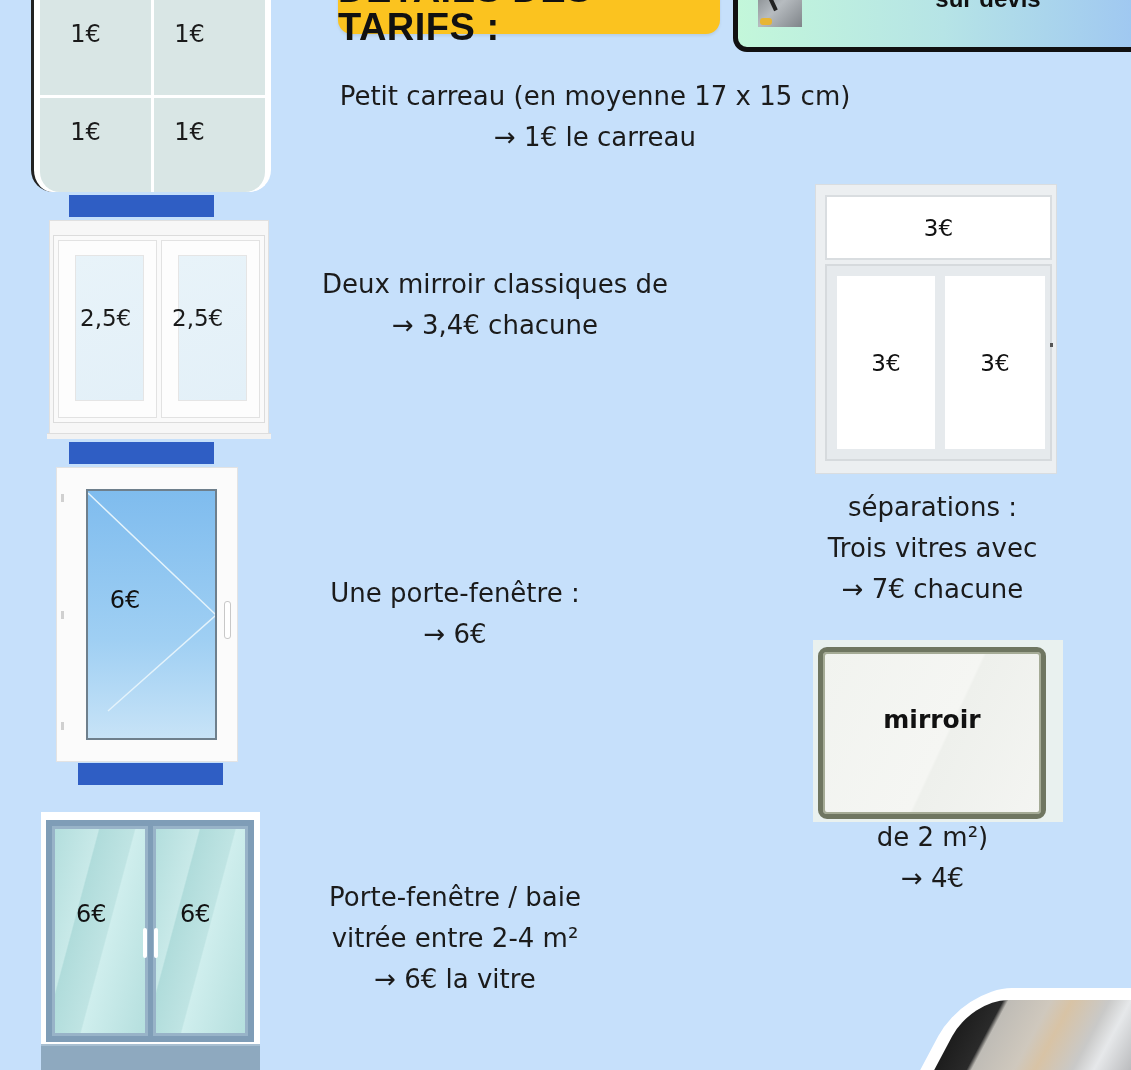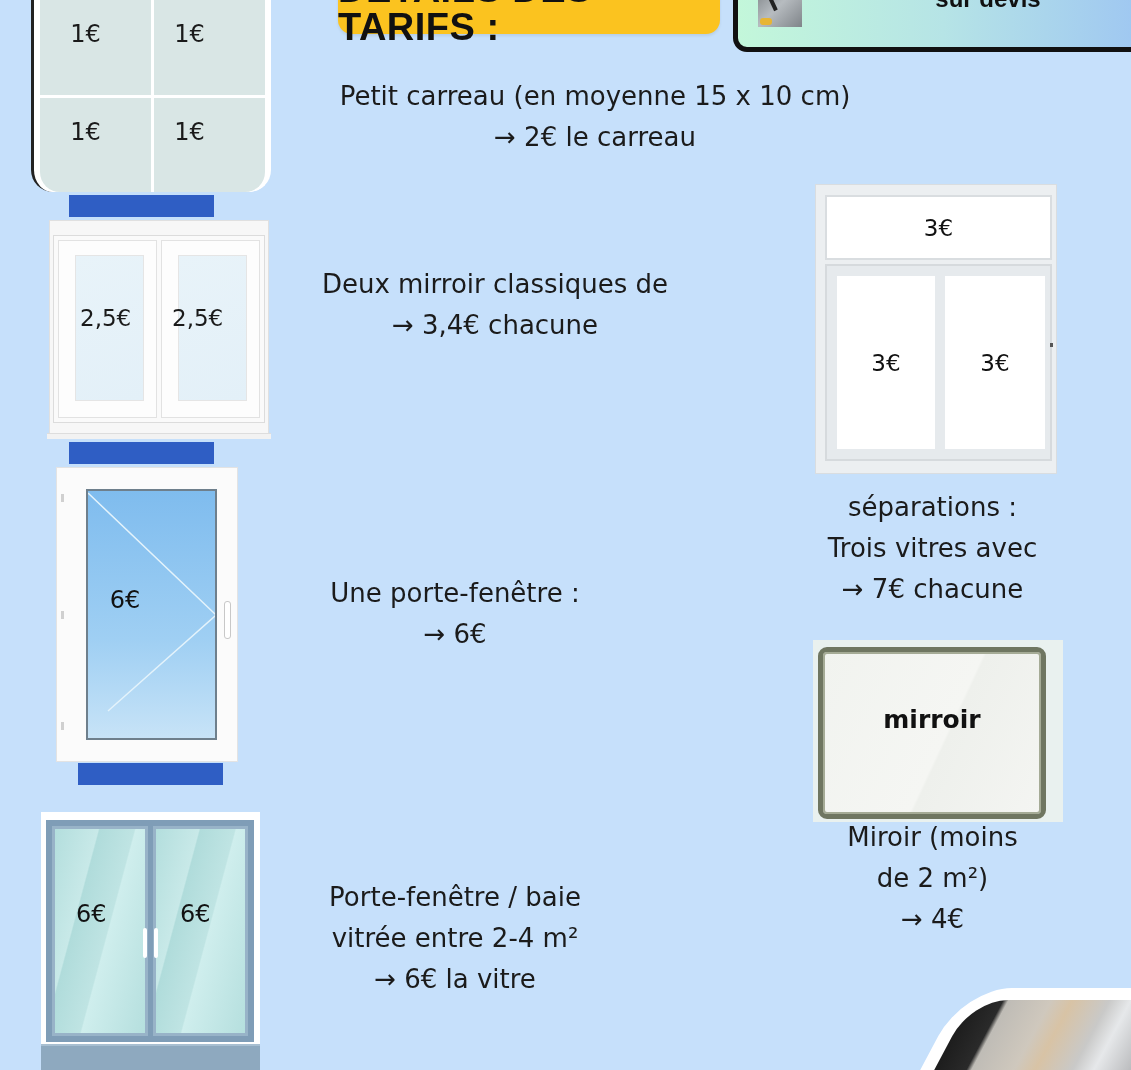--- a/index.html
+++ b/index.html
@@ -227,22 +227,22 @@
   <div class="grid">
     <div class="cell">1€</div>
     <div class="cell">1€</div>
     <div class="cell">1€</div>
     <div class="cell">1€</div>
   </div>
 </div>
 <div class="abs blue-bar" style="left:69px; top:195px; width:145px; height:22px;"></div>
 
 <div class="abs desc" style="left:300px; top:76px; width:590px;">
-  <span class="line">Petit carreau (en moyenne 15 x 10 cm)</span>
-  <span class="line">→ 2€ le carreau</span>
+  <span class="line">Petit carreau (en moyenne 17 x 15 cm)</span>
+  <span class="line">→ 1€ le carreau</span>
 </div>
 
 <div class="abs classic-window">
   <div class="frame">
     <div class="sash">
         <div class="glass"></div>
       </div>
     <div class="sash">
         <div class="glass"></div>
       </div>
@@ -311,20 +311,19 @@
   <span class="line">→ 7€ chacune</span>
 </div>
 
 <div class="abs mirror-wrap">
   <div class="mirror">
     <span>mirroir</span>
   </div>
 </div>
 
 <div class="abs desc" style="left:800px; top:817px; width:265px;">
-  <span class="line">Miroir (moins</span>
   <span class="line">de 2 m²)</span>
   <span class="line">→ 4€</span>
 </div>
 
 <div class="abs photo-card">
   <div class="img"></div>
 </div>
 
 </body></html>

